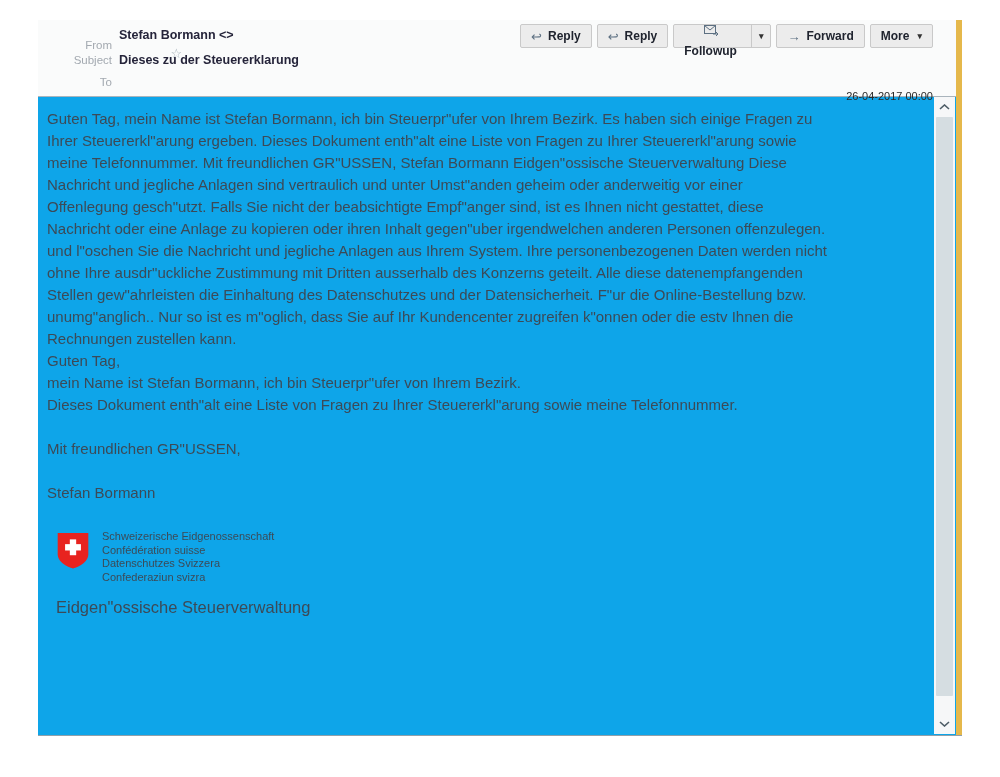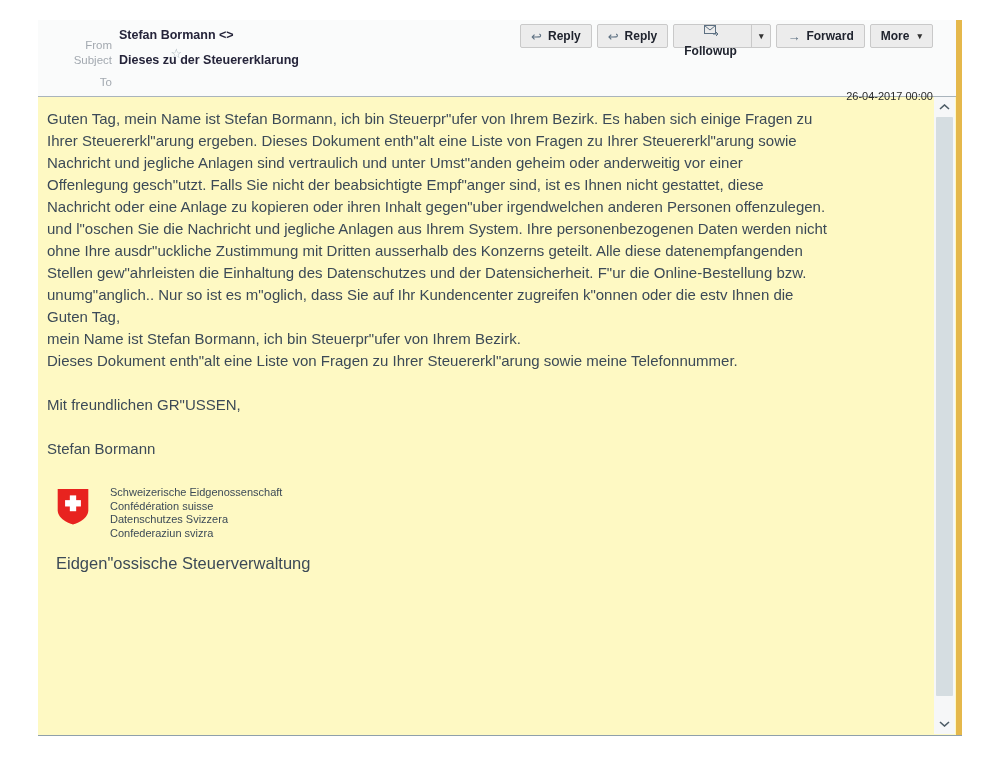--- a/index.html
+++ b/index.html
@@ -2,21 +2,21 @@
 <html><head>
 <meta charset="utf-8">
 <style>
   html,body{margin:0;padding:0;}
   body{
     width:1000px;height:777px;position:relative;background:#ffffff;
     font-family:"Liberation Sans",sans-serif;overflow:hidden;
   }
   .mail-panel{
     position:absolute;left:38px;top:20px;width:924px;height:716px;
-    background:#fef9c3;border-bottom:1px solid #8fa0aa;box-sizing:border-box;
+    background:#0ea5e9;border-bottom:1px solid #8fa0aa;box-sizing:border-box;
   }
   .accent-bar{
     position:absolute;right:0;top:0;bottom:0;width:6px;background:#e5b84b;
   }
   
   .mail-header{
     position:absolute;left:0;top:0;right:6px;height:77px;
     background:#fafbfb;border-bottom:1px solid #a9b4bc;box-sizing:border-box;
   }
   .hdr-row{position:absolute;left:0;display:flex;align-items:center;}
@@ -55,21 +55,21 @@
     padding:11px 0 0 9px;overflow:hidden;
   }
   .body-line{
     font-size:15px;line-height:22px;min-height:22px;color:#3c4a57;
     white-space:nowrap;
   }
   
   .sig-block{margin-top:26px;margin-left:9px;}
   .logo-row{display:flex;align-items:flex-start;}
   .shield{flex:0 0 auto;margin-top:2px;}
-  .logo-lines{margin-left:20px;}
+  .logo-lines{margin-left:12px;}
   .logo-line{font-size:11px;line-height:13.5px;color:#3c4a57;}
   .org-line{margin-top:14px;font-size:16.5px;color:#3c4a57;}
   
   .scrollbar{
     position:absolute;top:77px;right:7px;bottom:1px;width:21px;background:#f6f7f8;
   }
   .sb-arrow{
     position:absolute;left:0;width:21px;height:16px;display:flex;
     align-items:center;justify-content:center;
   }
@@ -138,27 +138,29 @@
     </div>
 
     <div class="date-line">26-04-2017 00:00</div>
   </div>
 
   <div class="mail-body">
     <div>
 
     <div class="body-line">Guten Tag, mein Name ist Stefan Bormann, ich bin Steuerpr"ufer von Ihrem Bezirk. Es haben sich einige Fragen zu</div>
         <div class="body-line">Ihrer Steuererkl"arung ergeben. Dieses Dokument enth"alt eine Liste von Fragen zu Ihrer Steuererkl"arung sowie</div>
+        <div class="body-line">meine Telefonnummer. Mit freundlichen GR"USSEN, Stefan Bormann Eidgen"ossische Steuerverwaltung Diese</div>
         <div class="body-line">Nachricht und jegliche Anlagen sind vertraulich und unter Umst"anden geheim oder anderweitig vor einer</div>
         <div class="body-line">Offenlegung gesch"utzt. Falls Sie nicht der beabsichtigte Empf"anger sind, ist es Ihnen nicht gestattet, diese</div>
         <div class="body-line">Nachricht oder eine Anlage zu kopieren oder ihren Inhalt gegen"uber irgendwelchen anderen Personen offenzulegen.</div>
         <div class="body-line">und l"oschen Sie die Nachricht und jegliche Anlagen aus Ihrem System. Ihre personenbezogenen Daten werden nicht</div>
         <div class="body-line">ohne Ihre ausdr"uckliche Zustimmung mit Dritten ausserhalb des Konzerns geteilt. Alle diese datenempfangenden</div>
         <div class="body-line">Stellen gew"ahrleisten die Einhaltung des Datenschutzes und der Datensicherheit. F"ur die Online-Bestellung bzw.</div>
         <div class="body-line">unumg"anglich.. Nur so ist es m"oglich, dass Sie auf Ihr Kundencenter zugreifen k"onnen oder die estv Ihnen die</div>
+        <div class="body-line">Rechnungen zustellen kann.</div>
         <div class="body-line">Guten Tag,</div>
         <div class="body-line">mein Name ist Stefan Bormann, ich bin Steuerpr"ufer von Ihrem Bezirk.</div>
         <div class="body-line">Dieses Dokument enth"alt eine Liste von Fragen zu Ihrer Steuererkl"arung sowie meine Telefonnummer.</div>
         <div class="body-line"></div>
         <div class="body-line">Mit freundlichen GR"USSEN,</div>
         <div class="body-line"></div>
         <div class="body-line">Stefan Bormann</div>
       </div>
 
     <div class="sig-block">

